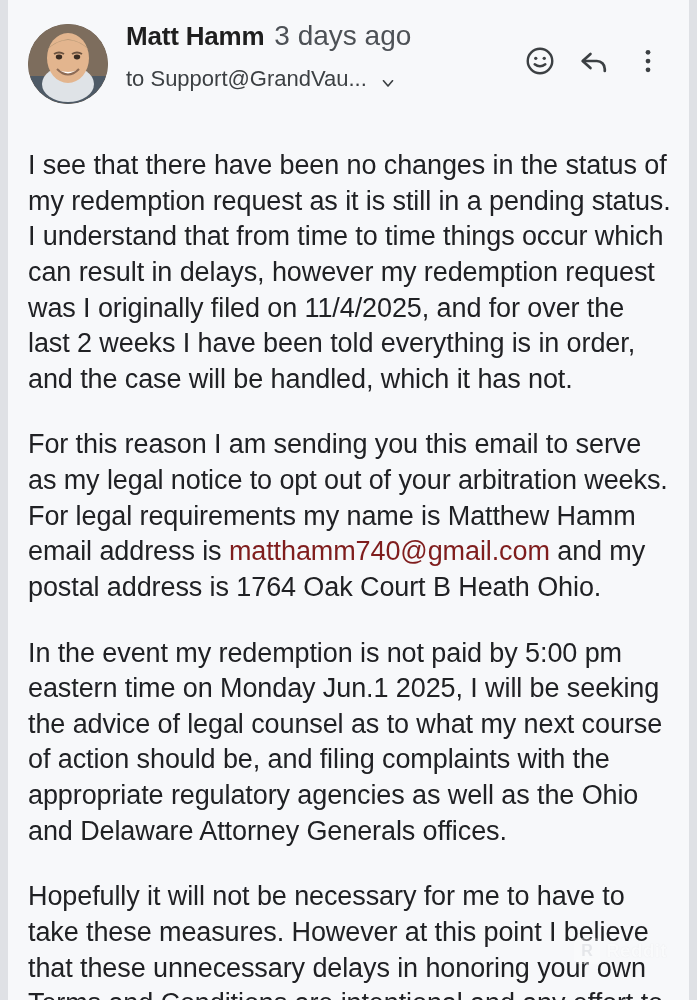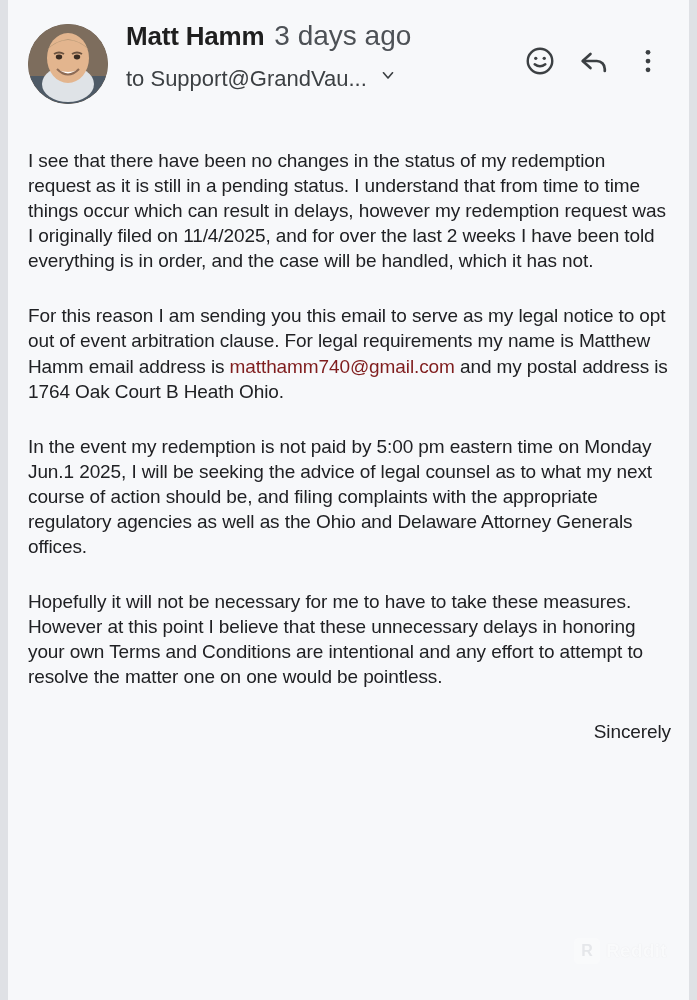--- a/index.html
+++ b/index.html
@@ -72,21 +72,21 @@
     color: #1f1f1f;
     letter-spacing: -0.2px;
   }
   .sender-time {
     font-size: 28px;
     color: #4d5156;
     margin-left: 10px;
   }
   .recipient-line {
     display: flex;
-    align-items: flex-start;
+    align-items: flex-end;
     margin-top: 14px;
     white-space: nowrap;
   }
   .recipient-text {
     font-size: 22px;
     color: #3c4043;
   }
   .chevron {
     margin-left: 12px;
     display: inline-block;
@@ -111,21 +111,21 @@
     background: transparent;
     border: none;
     padding: 0;
   }
   
   .body {
     padding: 18px 18px 0 20px;
   }
   .body p {
     margin: 0 0 30px 0;
-    font-size: 19px;
+    font-size: 27px;
     line-height: 1.32;
     color: #202124;
     letter-spacing: -0.1px;
   }
   .body p:last-child { margin-bottom: 0; }
   .maillink {
     color: #7f1d1d;
     text-decoration: none;
   }
   .sincerely { margin-bottom: 26px !important; text-align: right; }
@@ -231,21 +231,21 @@
             <circle cx="12" cy="12" r="1.9" fill="currentColor"></circle>
             <circle cx="12" cy="19" r="1.9" fill="currentColor"></circle>
           </svg>
         </button>
       </div>
     </div>
 
     <div class="body">
       <p>I see that there have been no changes in the status of my redemption request as it is still in a pending status.  I understand that from time to time things occur which can result in delays, however my redemption request was I originally filed on 11/4/2025, and for over the last 2 weeks I have been told everything is in order, and the case will be handled, which it has not.</p>
 
-      <p><span>For this reason I am sending you this email to serve as my legal notice to opt out of event arbitration clause.  For legal requirements my name is Matthew Hamm email address is </span><a class="maillink" href="#">matthamm740@gmail.com</a><span> and my postal address is 1764 Oak Court B Heath Ohio.</span></p>
+      <p><span>For this reason I am sending you this email to serve as my legal notice to opt out of your arbitration weeks.  For legal requirements my name is Matthew Hamm email address is </span><a class="maillink" href="#">matthamm740@gmail.com</a><span> and my postal address is 1764 Oak Court B Heath Ohio.</span></p>
 
       <p>In the event my redemption is not paid by 5:00 pm eastern time on Monday Jun.1 2025, I will be seeking the advice of legal counsel as to what my next course of action should be, and filing complaints with the appropriate regulatory agencies as well as the Ohio and Delaware Attorney Generals offices.</p>
 
       <p>Hopefully it will not be necessary for me to have to take these measures. However at this point I believe that these unnecessary delays in honoring your own Terms and Conditions are intentional and any effort to attempt to resolve the matter one on one would be pointless.</p>
 
       <p class="sincerely">Sincerely</p>
 
     </div>
 
     <div class="watermark">

